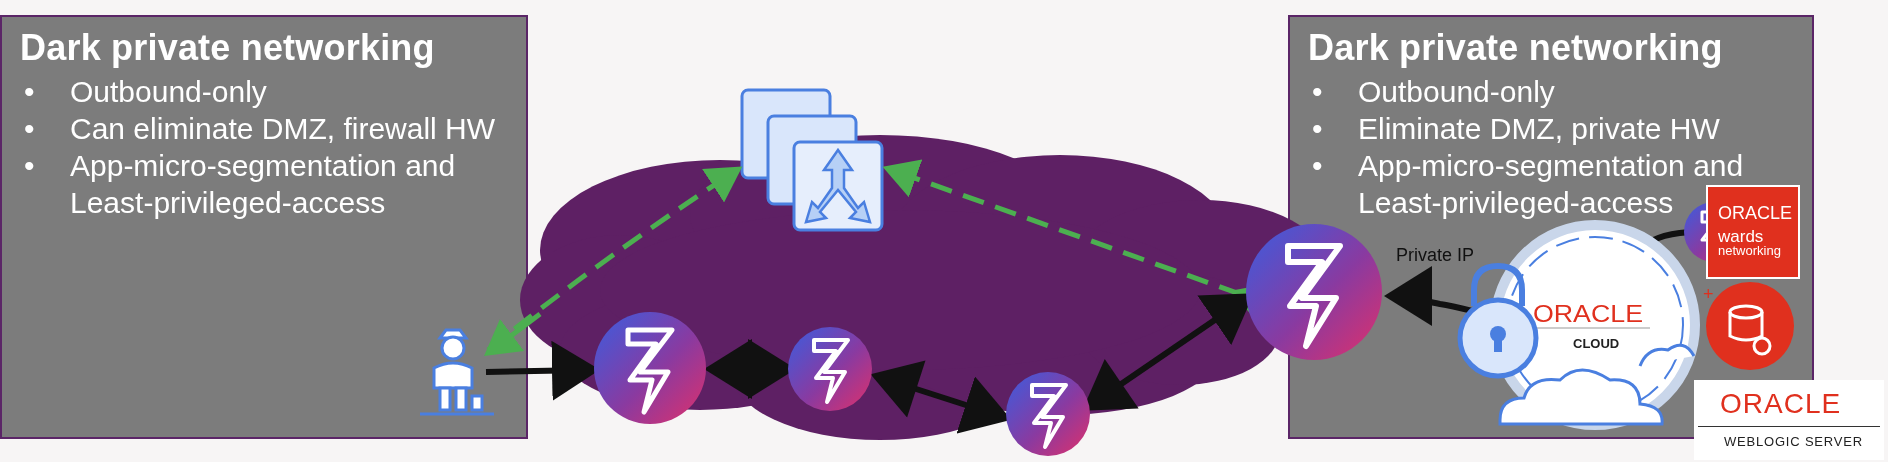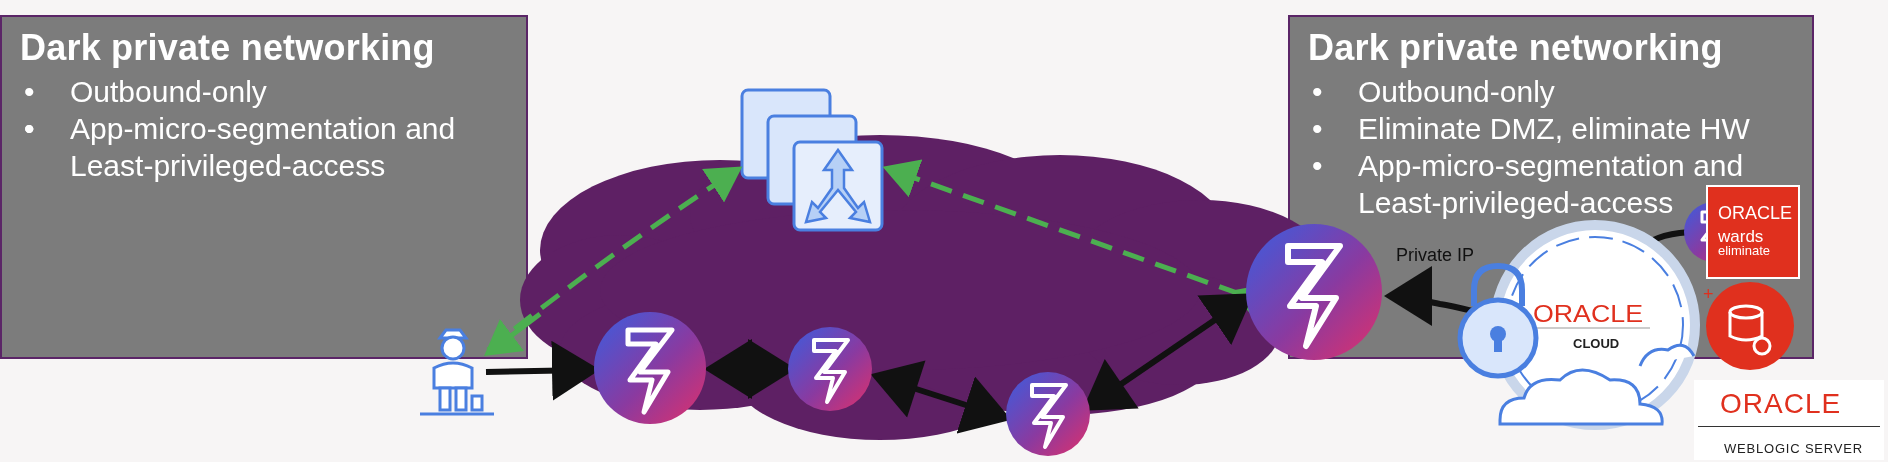--- a/index.html
+++ b/index.html
@@ -1,45 +1,45 @@
 <!DOCTYPE html>
 <html><head>
 <meta charset="utf-8">
 <style>
   html, body { margin:0; padding:0; }
   body { width:1888px; height:462px; background:#f7f5f5; position:relative; overflow:hidden;
          font-family:"Liberation Sans", "DejaVu Sans", sans-serif; }
-  .panel { position:absolute; top:15px; height:344px; background:#7c7c7c; border:2px solid #5b2567; box-sizing:border-box; color:#fff; }
+  .panel { position:absolute; top:15px; height:424px; background:#7c7c7c; border:2px solid #5b2567; box-sizing:border-box; color:#fff; }
   .panel.left { left:0; width:528px; }
   .panel.right { left:1288px; width:526px; }
   .panel h2 { margin:0; position:absolute; left:18px; top:10px; font-size:36px; font-weight:bold; letter-spacing:0.2px; }
   .panel ul { list-style:none; margin:0; padding:0; position:absolute; left:18px; top:56px; font-size:30px; line-height:37px; }
   .panel li { position:relative; padding-left:50px; }
   .panel li .bullet { position:absolute; left:4px; top:0; }
   svg.diagram { position:absolute; left:0; top:0; }
   .label { position:absolute; font-size:18px; color:#111; }
   .oracle-box { position:absolute; background:#fff; }
 </style>
 </head>
 <body>
 
 <div class="panel left">
   <h2>Dark private networking</h2>
   <ul>
     <li><span class="bullet">•</span><span>Outbound-only</span></li>
-    <li><span class="bullet">•</span></li>
+    <li><span class="bullet">•</span><span>Can eliminate DMZ, firewall HW</span></li>
     <li><span class="bullet">•</span><span>App-micro-segmentation and</span><br><span>Least-privileged-access</span></li>
   </ul>
 </div>
 
 <div class="panel right">
   <h2>Dark private networking</h2>
   <ul>
     <li><span class="bullet">•</span><span>Outbound-only</span></li>
-    <li><span class="bullet">•</span><span>Eliminate DMZ, eliminate HW</span></li>
+    <li><span class="bullet">•</span><span>Eliminate DMZ, private HW</span></li>
     <li><span class="bullet">•</span><span>App-micro-segmentation and</span><br><span>Least-privileged-access</span></li>
   </ul>
 </div>
 
 <svg class="diagram" width="1888" height="462" viewBox="0 0 1888 462">
   <defs>
     <linearGradient id="zgrad" x1="0" y1="0" x2="1" y2="1">
       <stop offset="0" stop-color="#3a5de0"></stop>
       <stop offset="0.55" stop-color="#8a3aa0"></stop>
       <stop offset="1" stop-color="#e0306a"></stop>
@@ -145,20 +145,20 @@
     <circle cx="1762" cy="346" r="8" fill="none" stroke="#fff" stroke-width="3"></circle>
   </g>
   <text x="1703" y="300" font-size="18" fill="#e0301e">+</text>
 </svg>
 
 <div class="label" style="left:1396px; top:245px;">Private IP</div>
 
 <div class="oracle-box" style="left:1706px; top:185px; width:90px; height:90px; background:#e0301e; border:2px solid #fff;">
   <div style="position:absolute; left:10px; top:16px; color:#fff; font-size:18px;">ORACLE</div>
   <div style="position:absolute; left:10px; top:40px; color:#fff; font-size:17px;">wards</div>
-  <div style="position:absolute; left:10px; top:56px; color:#fff; font-size:13px;">eliminate</div>
+  <div style="position:absolute; left:10px; top:56px; color:#fff; font-size:13px;">networking</div>
 </div>
 
 <div class="oracle-box" style="left:1694px; top:380px; width:190px; height:80px;">
   <div style="position:absolute; left:26px; top:8px; color:#e0301e; font-size:28px; letter-spacing:1px;">ORACLE</div>
   <div style="position:absolute; left:4px; right:4px; top:46px; border-top:1px solid #333;"></div>
-  <div style="position:absolute; left:30px; top:54px; color:#222; font-size:13px; letter-spacing:0.8px;margin-top:7px;">WEBLOGIC SERVER</div>
+  <div style="position:absolute; left:30px; top:54px; color:#222; font-size:13px; letter-spacing:0.8px;">WEBLOGIC SERVER</div>
 </div>
 
 </body></html>

